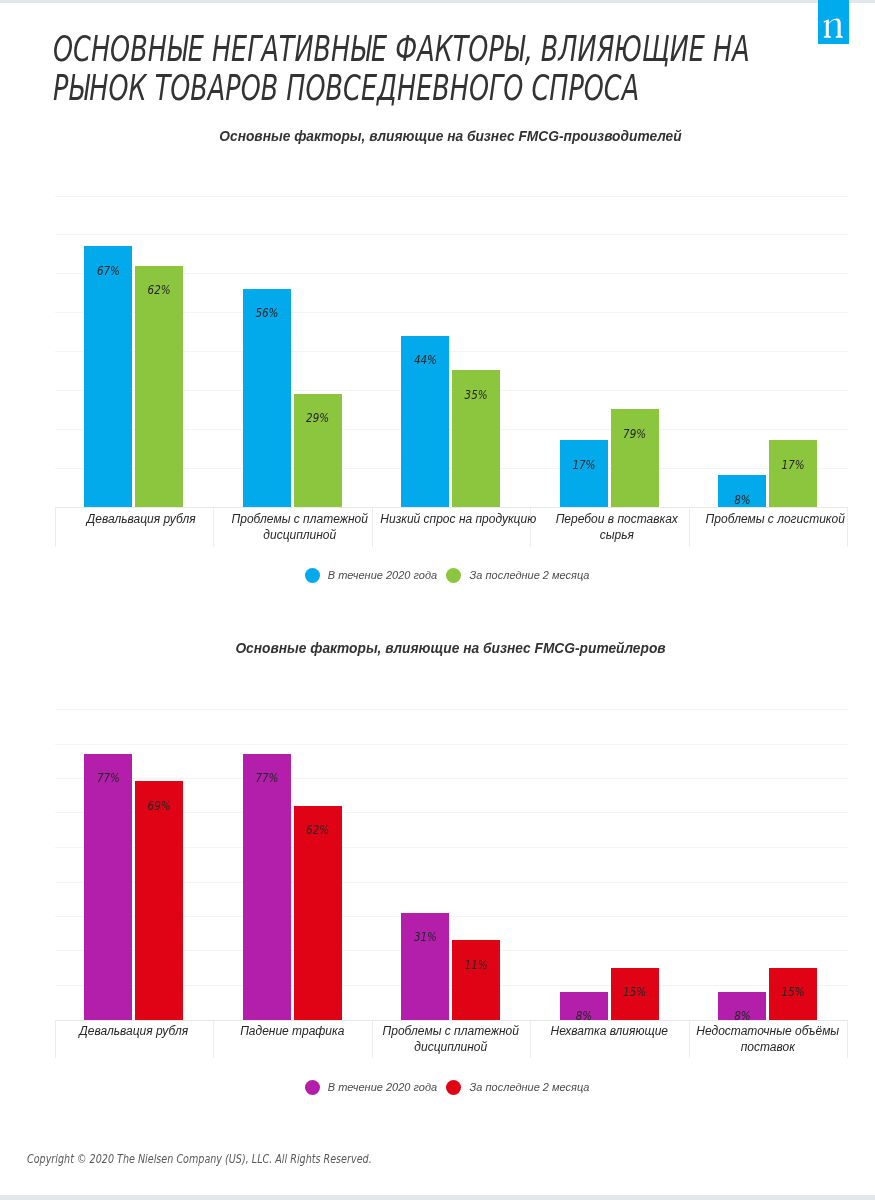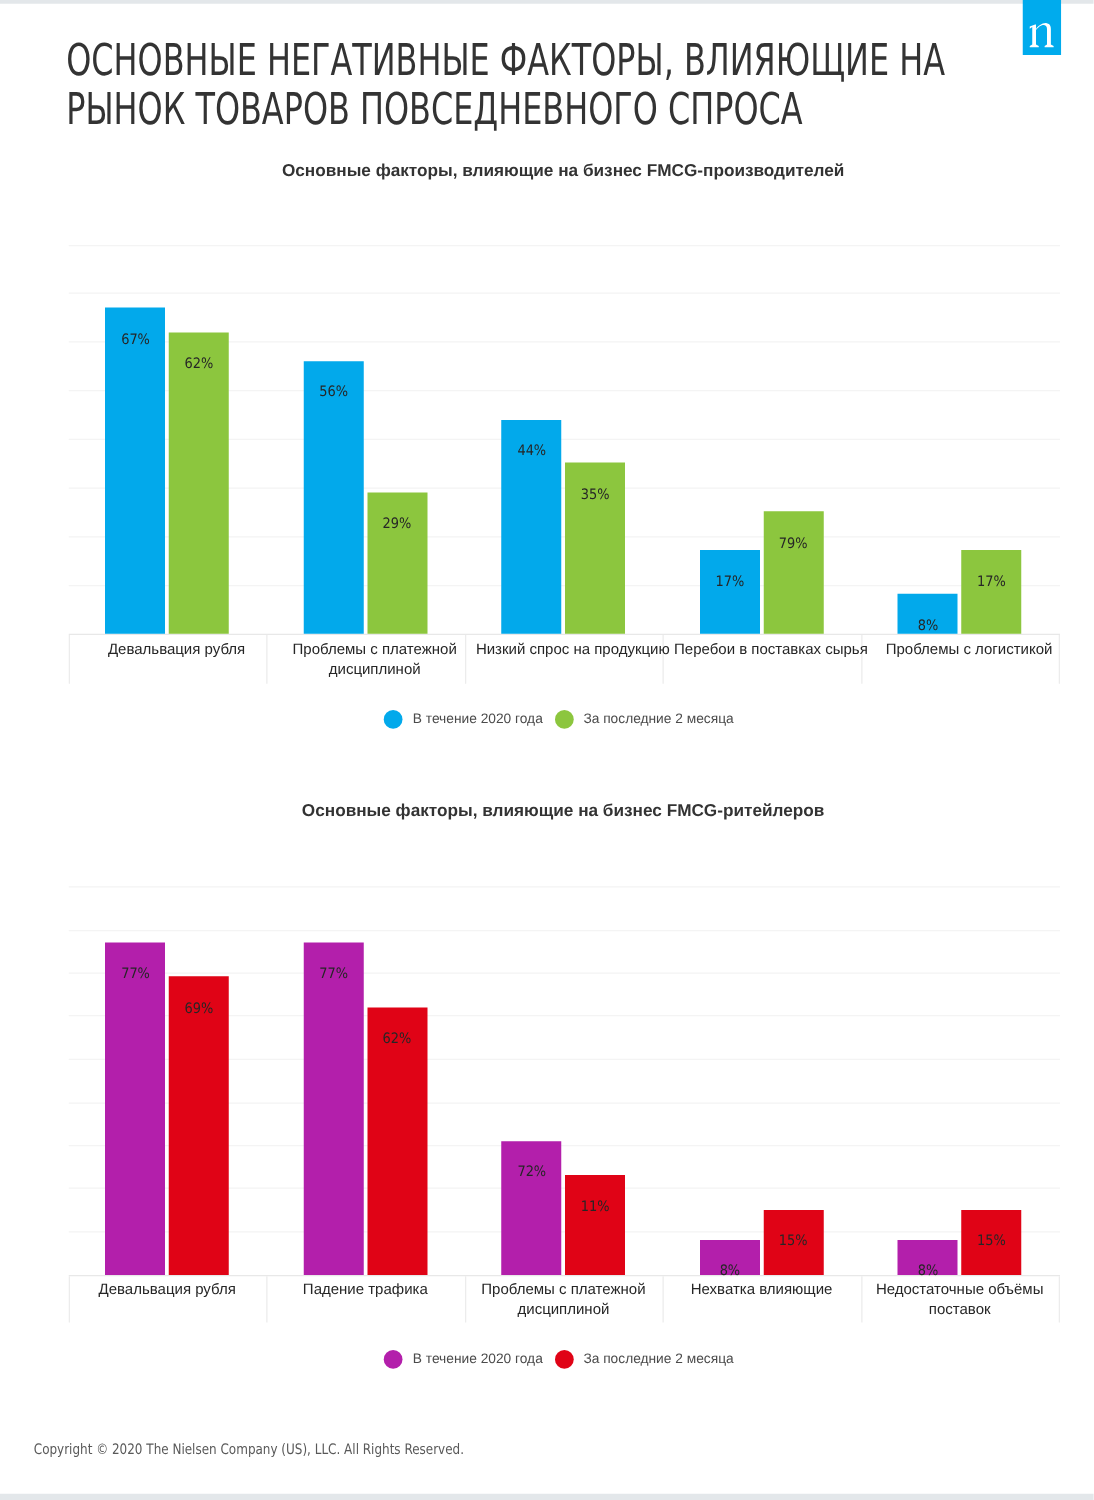--- a/index.html
+++ b/index.html
@@ -7,21 +7,21 @@
     --c00:#02a9eb; --c01:#8cc63e;
     --c10:#b31fab; --c11:#e00316;
     --accent:#00abed;
   }
   html,body{margin:0;padding:0;}
   body{
     width:875px;height:1200px;overflow:hidden;background:#ffffff;
     font-family:"DejaVu Sans", sans-serif;
     -webkit-font-smoothing:antialiased;
   }
-  .page{position:relative;width:875px;height:1200px;}
+  .page{position:relative;width:875px;height:1200px;font-style:italic;}
 
   .topband{position:absolute;left:0;top:0;width:875px;height:3px;background:#e3e7ea;}
   .botband{position:absolute;left:0;top:1195px;width:875px;height:5px;background:#e3e7ea;}
 
   .logo{position:absolute;left:818px;top:0;width:31px;height:44px;}
   .logo svg{display:block;}
 
   .title{position:absolute;left:53px;top:30px;width:980px;
     font-size:35px;line-height:39px;font-weight:400;color:#333333;
     font-stretch:condensed;margin:0;
@@ -163,21 +163,21 @@
       <div class="catlabel" style="left:371.5px;top:1024px;width:158.5px">Проблемы с платежной дисциплиной</div>
       <div class="catlabel" style="left:530px;top:1024px;width:158.5px">Нехватка влияющие</div>
       <div class="catlabel" style="left:688.5px;top:1024px;width:158.5px">Недостаточные объёмы поставок</div>
     </div>
     <div class="bars">
       <div class="bar" style="left:84.45px;top:753.85px;width:48px;height:266.25px;background:var(--c10)"></div>
       <div class="vlabel" style="left:64.45px;top:741.25px;width:88px">77%</div>
       <div class="bar" style="left:242.95px;top:753.85px;width:48px;height:266.25px;background:var(--c10)"></div>
       <div class="vlabel" style="left:222.95px;top:741.25px;width:88px">77%</div>
       <div class="bar" style="left:401.45px;top:912.55px;width:48px;height:107.55px;background:var(--c10)"></div>
-      <div class="vlabel" style="left:381.45px;top:899.95px;width:88px">72%</div>
+      <div class="vlabel" style="left:381.45px;top:899.95px;width:88px">31%</div>
       <div class="bar" style="left:559.95px;top:991.9px;width:48px;height:28.2px;background:var(--c10)"></div>
       <div class="vlabel" style="left:539.95px;top:979.3px;width:88px">8%</div>
       <div class="bar" style="left:718.45px;top:991.9px;width:48px;height:28.2px;background:var(--c10)"></div>
       <div class="vlabel" style="left:698.45px;top:979.3px;width:88px">8%</div>
       <div class="bar" style="left:135.05px;top:781.45px;width:48px;height:238.65px;background:var(--c11)"></div>
       <div class="vlabel" style="left:115.05px;top:768.85px;width:88px">69%</div>
       <div class="bar" style="left:293.55px;top:805.6px;width:48px;height:214.5px;background:var(--c11)"></div>
       <div class="vlabel" style="left:273.55px;top:793px;width:88px">62%</div>
       <div class="bar" style="left:452.05px;top:940.15px;width:48px;height:79.95px;background:var(--c11)"></div>
       <div class="vlabel" style="left:432.05px;top:927.55px;width:88px">11%</div>

